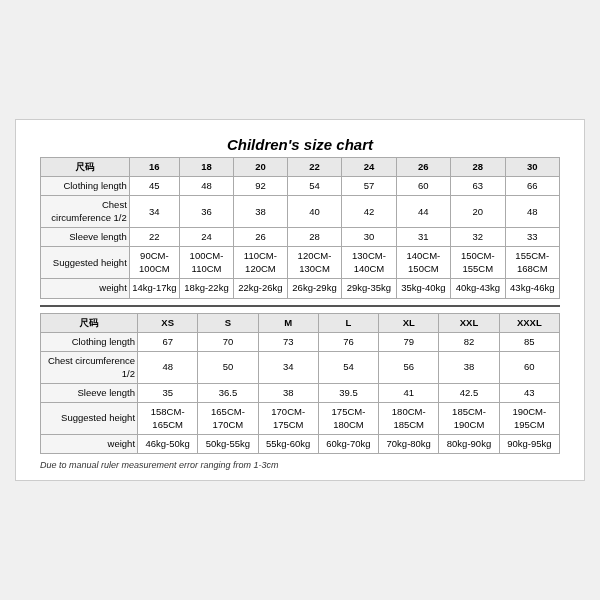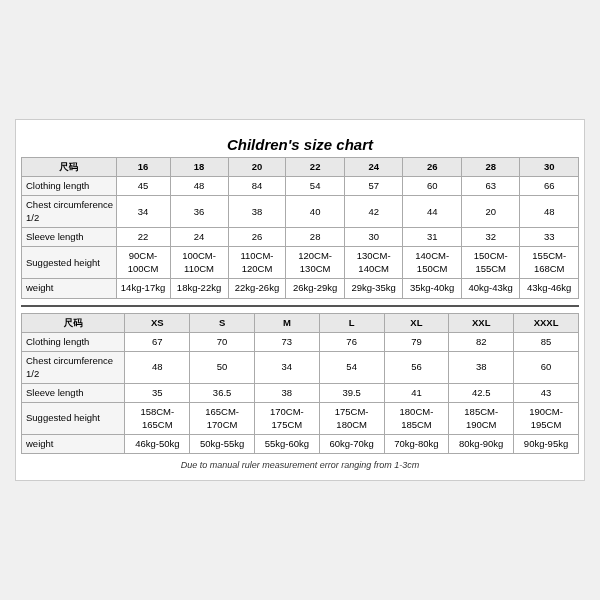--- a/index.html
+++ b/index.html
@@ -8,21 +8,21 @@
       height: 600px;
       background: #f0f0f0;
       display: flex;
       align-items: center;
       justify-content: center;
       font-family: Arial, sans-serif;
     }
     .card {
       background: #fff;
       border: 1px solid #ccc;
-      padding: 10px 5px;
+      padding: 10px 24px;
       width: 570px;
     }
     .section-title {
       text-align: center;
       font-size: 15px;
       font-weight: bold;
       margin: 6px 0 4px 0;
       font-style: italic;
     }
     table {
@@ -36,27 +36,26 @@
       text-align: center;
       padding: 3px 2px;
       vertical-align: middle;
       line-height: 1.3;
     }
     table th {
       background: #e8e8e8;
       font-weight: bold;
     }
     .row-label {
-      text-align: left;
+      text-align: right;
       padding-left: 4px;
       font-weight: normal;
       background: #f5f5f5;
     }
     .footnote {
-      text-align: center;
       font-size: 9px;
       color: #333;
       margin-top: 4px;
       font-style: italic;
     }
     .divider {
       border: none;
       border-top: 2px solid #555;
       margin: 6px 0;
     }
@@ -81,21 +80,21 @@
           <th>28</th>
           <th>30</th>
         </tr>
     </thead>
     <tbody id="children-body">
 
     <tr>
           <td class="row-label">Clothing length</td>
           <td>45</td>
           <td>48</td>
-          <td>84</td>
+          <td>92</td>
           <td>54</td>
           <td>57</td>
           <td>60</td>
           <td>63</td>
           <td>66</td>
         </tr>
         <tr>
           <td class="row-label">Chest circumference 1/2</td>
           <td>34</td>
           <td>36</td>

